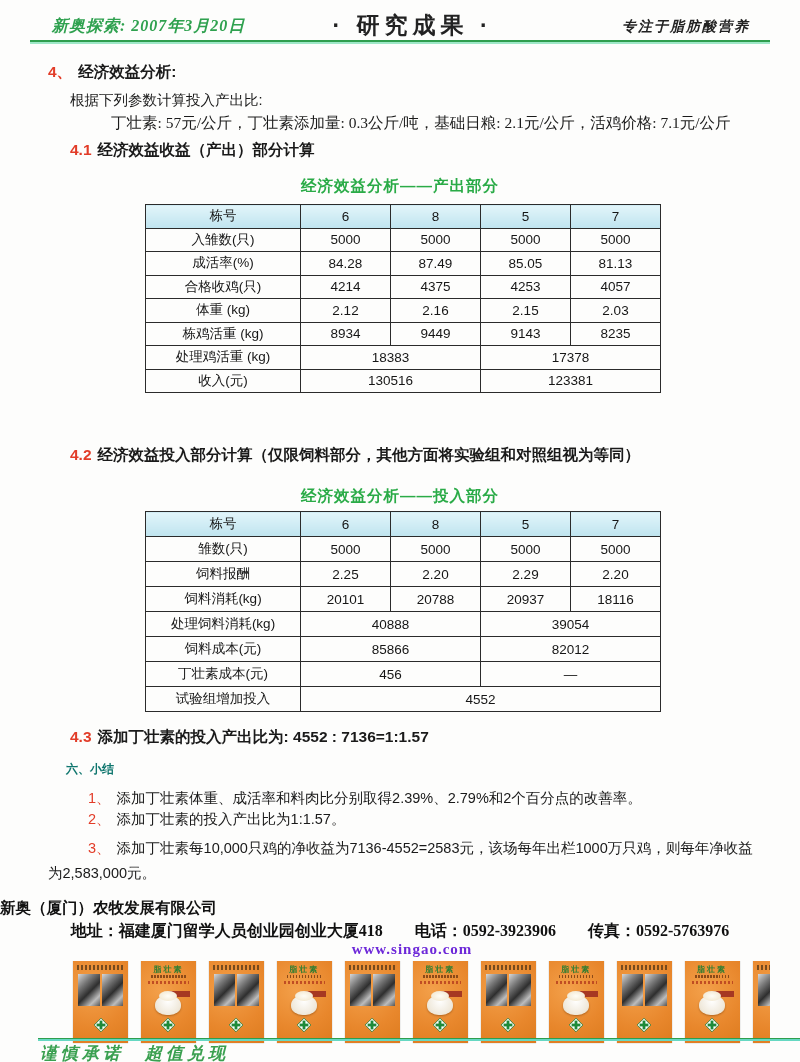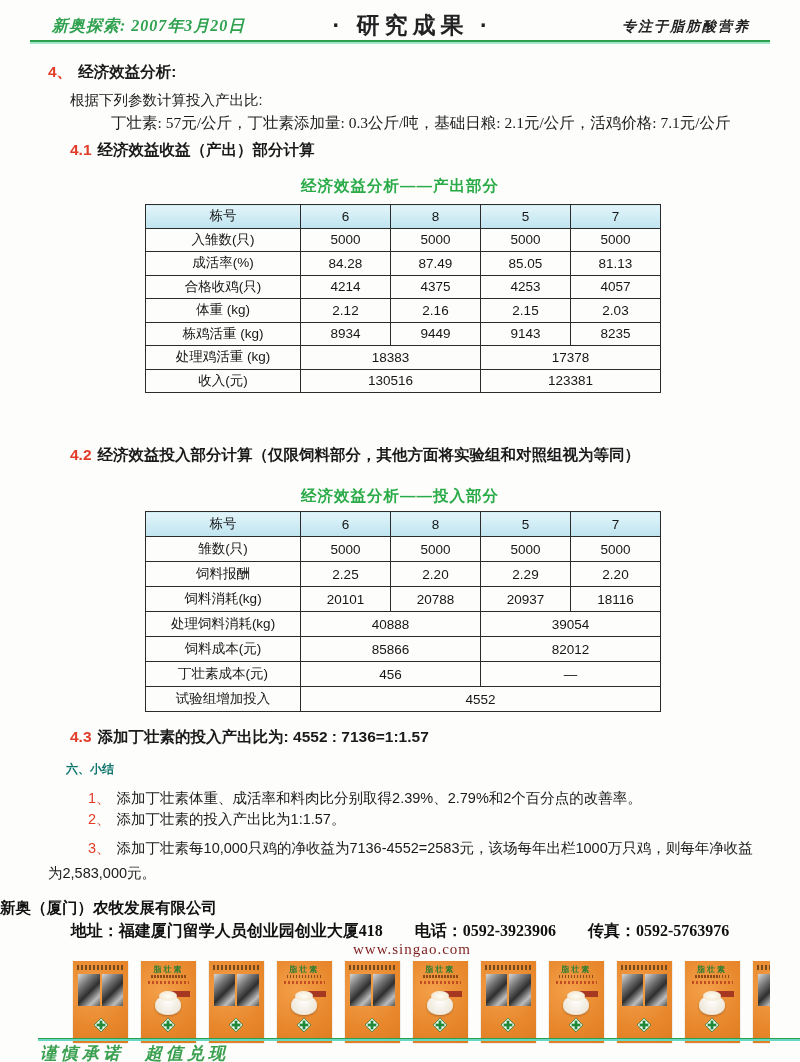--- a/index.html
+++ b/index.html
@@ -69,21 +69,21 @@
     font-size:15.5px; font-weight:bold; color:#111;
   }
   .address{
     position:absolute; top:921px; left:0; width:800px; text-align:center;
     font-family:"Liberation Serif","DejaVu Serif",serif;
     font-size:16px; font-weight:bold; color:#111;
   }
   .website{
     position:absolute; top:941px; left:0; width:800px; text-align:center;
     font-family:"Liberation Serif","DejaVu Serif",serif;
-    font-size:15px; font-weight:normal; letter-spacing:1px; color:#7f1d1d;padding-left:24px;
+    font-size:15px; font-weight:bold; letter-spacing:1px; color:#6d28d9;padding-left:24px;
   }
   
   .packages{
     position:absolute; top:961px; left:45px; width:725px; height:84px;
     overflow:hidden; white-space:nowrap;padding-left:28px;
   }
   .pkg{
     display:inline-block; vertical-align:top; position:relative;
     width:55px; height:82px; margin-right:8.5px;
     background:radial-gradient(circle at 35% 35%, #f3a04a, #e8872c 60%, #dd7b1f);

